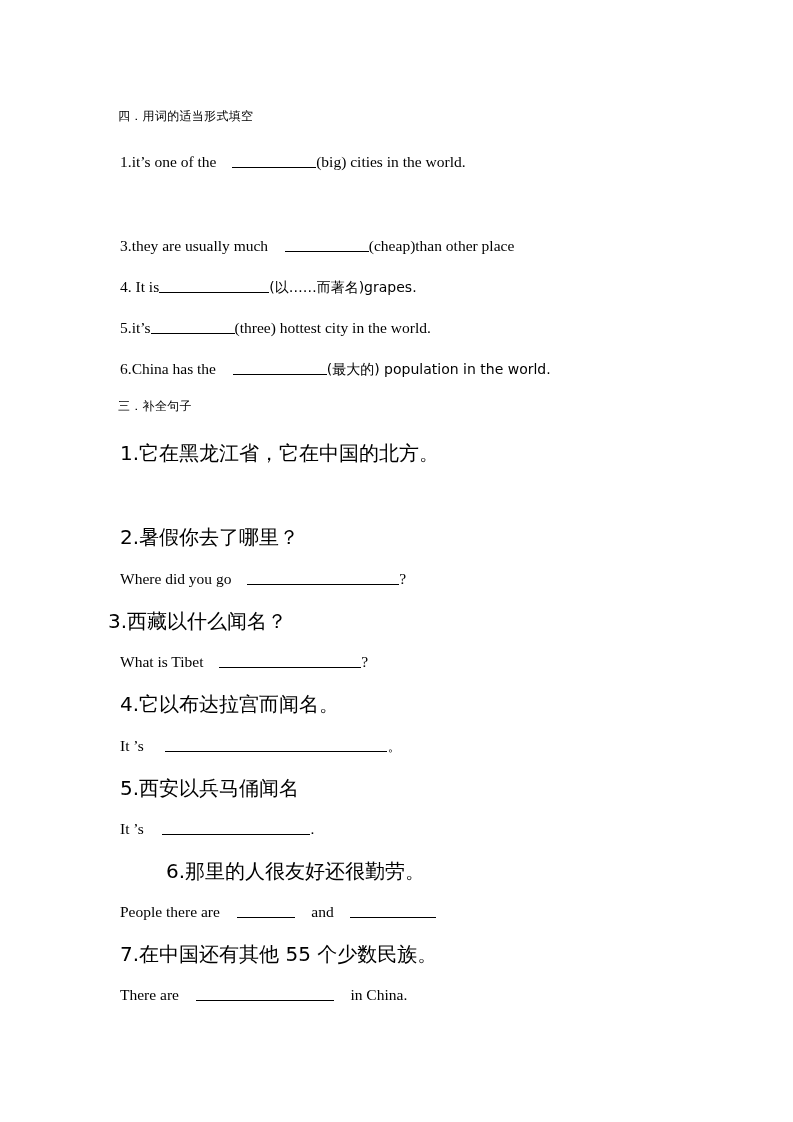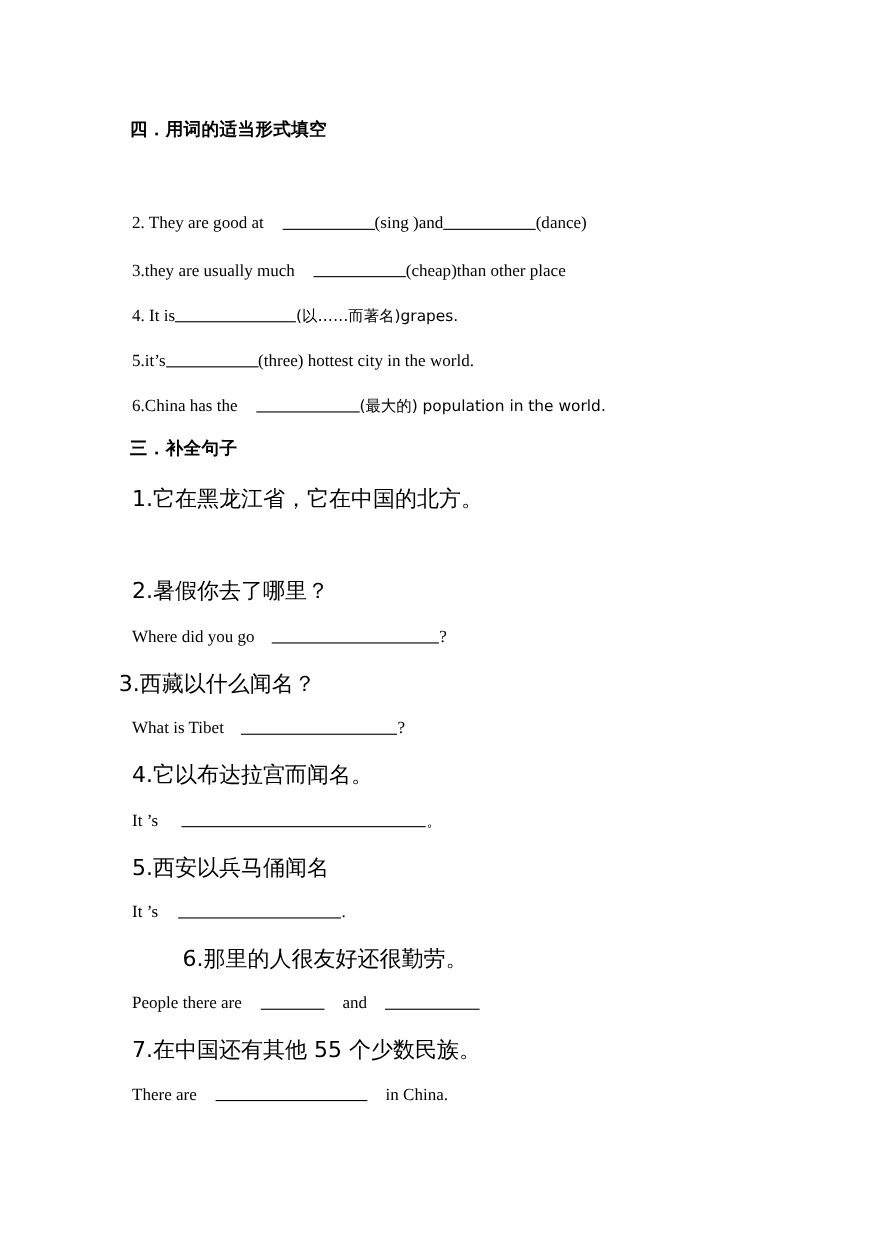--- a/index.html
+++ b/index.html
@@ -16,25 +16,25 @@
     overflow: hidden;
   }
   .page {
     position: absolute;
     left: 0; top: 0;
     width: 793px;
     height: 1122px;
     background: #ffffff;
   }
   .section-heading {
-    font-size: 16px;
+    font-size: 12px;
     line-height: 1;
     margin: 0 0 0 0;
     font-family: "DejaVu Sans", "Liberation Sans", sans-serif;
-    font-weight: bold;
+    font-weight: normal;
     letter-spacing: 0.3px;
     white-space: nowrap;
   }
   .q-line {
     font-size: 15.5px;
     line-height: 1;
     white-space: nowrap;
   }
   .cn-line {
     font-family: "DejaVu Sans", "Liberation Sans", sans-serif;
@@ -65,26 +65,26 @@
   
   .row { position: absolute; left: 0; }
 </style>
 </head>
 <body>
 
 <div class="page">
 
   <div class="row section-heading" style="top:110px;left:118px;">四．用词的适当形式填空</div>
 
+  <div class="row q-line" style="top:152px;left:120px;">
+    <span>1.</span><span>it’s one of the</span>
+    <span class="sp" style="width:8px;"></span>
+    <span class="blank" style="width:84px;"></span><span>(big) cities in the world.</span>
+  </div>
 
-  <div class="row q-line" style="top:193px;left:120px;">
-    <span>2.</span><span> They are good at</span>
-    <span class="sp" style="width:9px;"></span>
-    <span class="blank" style="width:84px;"></span><span>(sing )and</span><span class="blank" style="width:84px;"></span><span>(dance)</span>
-  </div>
 
   <div class="row q-line" style="top:236px;left:120px;">
     <span>3.</span><span>they are usually much</span>
     <span class="sp" style="width:9px;"></span>
     <span class="blank" style="width:84px;"></span><span>(cheap)than other place</span>
   </div>
 
   <div class="row q-line" style="top:277px;left:120px;">
     <span>4.</span><span> It is</span><span class="blank" style="width:110px;"></span><span class="cn-inline">(以……而著名)grapes.</span>
   </div>

